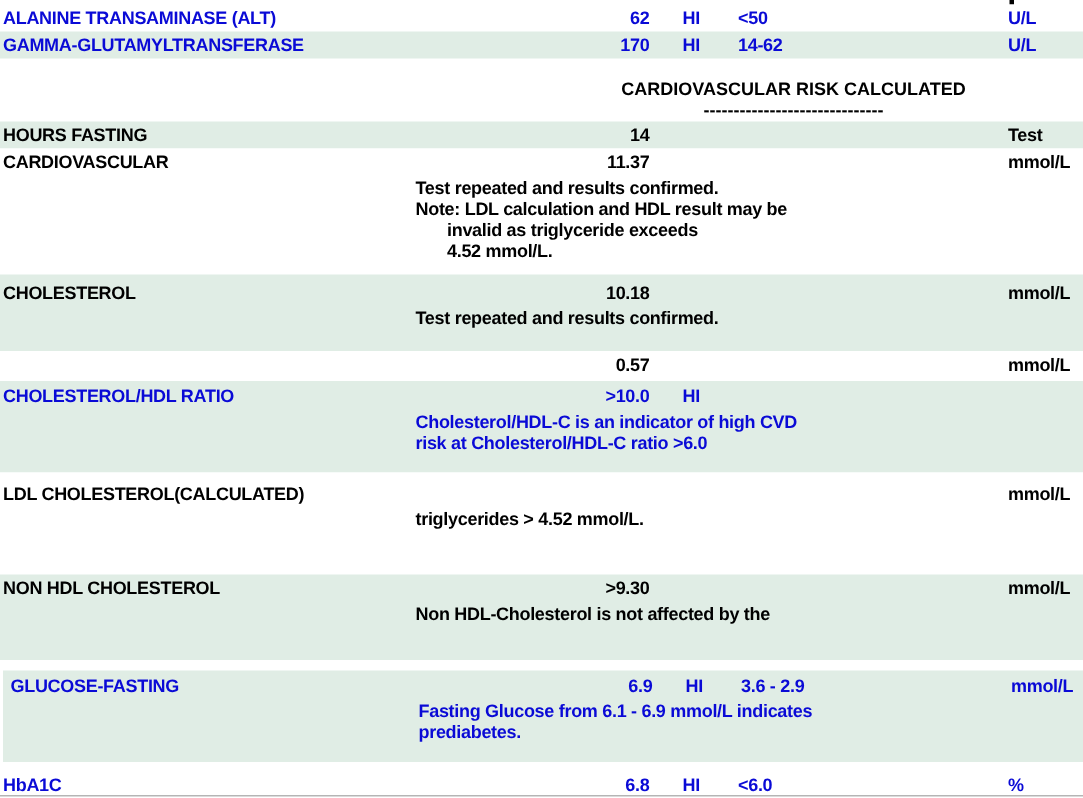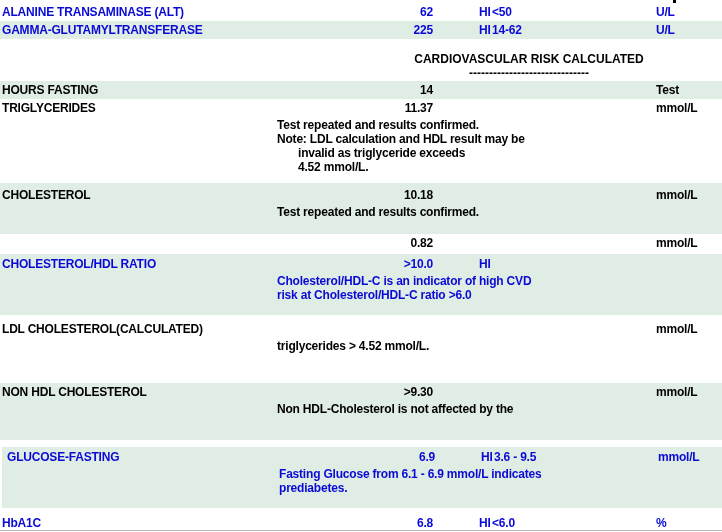--- a/index.html
+++ b/index.html
@@ -29,23 +29,23 @@
   }
   .green{background:var(--green);}
   .white{background:#ffffff;}
   .blue{color:var(--blue);}
   .black{color:var(--black);}
   .sel{left:2px;width:720px;}
   .rowline{position:relative;height:17px;}
   .cell-label{position:absolute;left:2px;white-space:nowrap;}
   .sel .cell-label{left:5px;}
   .cell-value{position:absolute;left:340px;width:93px;text-align:right;white-space:nowrap;}
-  .cell-flag{position:absolute;left:455px;white-space:nowrap;margin-left:24px;}
+  .cell-flag{position:absolute;left:455px;white-space:nowrap;}
   .cell-ref{position:absolute;left:492px;white-space:nowrap;}
-  .cell-unit{position:absolute;left:656px;white-space:nowrap;}
+  .cell-unit{position:absolute;left:672px;white-space:nowrap;}
   .note{margin-left:277px;line-height:14px;white-space:nowrap;}
   .note.ind{margin-left:298px;}
   #cv-header{position:absolute;top:39px;left:0;width:722px;height:42px;background:#fff;}
   .cvtitle{position:absolute;top:13px;left:336px;width:386px;text-align:center;letter-spacing:0;white-space:nowrap;}
   .cvdash{position:absolute;top:27px;left:336px;width:386px;text-align:center;letter-spacing:0;white-space:nowrap;}
   .tick{position:absolute;left:673px;top:0;width:3px;height:3px;background:#000;}
   .bline{position:absolute;top:530px;left:0;width:722px;height:1px;background:#b5b5b5;}
 </style>
 </head>
 <body>
@@ -64,55 +64,55 @@
           <span class="cell-label">ALANINE TRANSAMINASE (ALT)</span>
           <span class="cell-value">62</span>
           <span class="cell-flag">HI</span>
           <span class="cell-ref">&lt;50</span>
           <span class="cell-unit">U/L</span>
         </div>
       </div>
       <div class="block green blue" style="top: 21px; height: 18px; padding-top: 2px;">
         <div class="rowline">
           <span class="cell-label">GAMMA-GLUTAMYLTRANSFERASE</span>
-          <span class="cell-value">225</span>
+          <span class="cell-value">170</span>
           <span class="cell-flag">HI</span>
           <span class="cell-ref">14-62</span>
           <span class="cell-unit">U/L</span>
         </div>
       </div>
       <div class="block green black" style="top: 81px; height: 18px; padding-top: 2px;">
         <div class="rowline">
           <span class="cell-label">HOURS FASTING</span>
           <span class="cell-value">14</span>
           <span class="cell-unit">Test</span>
         </div>
       </div>
       <div class="block white black" style="top: 99px; height: 84px; padding-top: 2px;">
         <div class="rowline">
-          <span class="cell-label">TRIGLYCERIDES</span>
+          <span class="cell-label">CARDIOVASCULAR</span>
           <span class="cell-value">11.37</span>
           <span class="cell-unit">mmol/L</span>
         </div>
         <div class="note">Test repeated and results confirmed.</div>
         <div class="note">Note: LDL calculation and HDL result may be</div>
         <div class="note ind">invalid as triglyceride exceeds</div>
         <div class="note ind">4.52 mmol/L.</div>
       </div>
       <div class="block green black" style="top: 183px; height: 51px; padding-top: 5px;">
         <div class="rowline">
           <span class="cell-label">CHOLESTEROL</span>
           <span class="cell-value">10.18</span>
           <span class="cell-unit">mmol/L</span>
         </div>
         <div class="note">Test repeated and results confirmed.</div>
       </div>
       <div class="block white black" style="top: 234px; height: 20px; padding-top: 2px;">
         <div class="rowline">
-          <span class="cell-value">0.82</span>
+          <span class="cell-value">0.57</span>
           <span class="cell-unit">mmol/L</span>
         </div>
       </div>
       <div class="block green blue" style="top: 254px; height: 61px; padding-top: 3px;">
         <div class="rowline">
           <span class="cell-label">CHOLESTEROL/HDL RATIO</span>
           <span class="cell-value">&gt;10.0</span>
           <span class="cell-flag">HI</span>
         </div>
         <div class="note">Cholesterol/HDL-C is an indicator of high CVD</div>
@@ -131,21 +131,21 @@
           <span class="cell-value">&gt;9.30</span>
           <span class="cell-unit">mmol/L</span>
         </div>
         <div class="note">Non HDL-Cholesterol is not affected by the</div>
       </div>
       <div class="block green blue sel" style="top: 447px; height: 61px; padding-top: 3px;">
         <div class="rowline">
           <span class="cell-label">GLUCOSE-FASTING</span>
           <span class="cell-value">6.9</span>
           <span class="cell-flag">HI</span>
-          <span class="cell-ref">3.6 - 9.5</span>
+          <span class="cell-ref">3.6 - 2.9</span>
           <span class="cell-unit">mmol/L</span>
         </div>
         <div class="note">Fasting Glucose from 6.1 - 6.9 mmol/L indicates</div>
         <div class="note">prediabetes.</div>
       </div>
       <div class="block white blue" style="top: 511px; height: 19px; padding-top: 5px;">
         <div class="rowline">
           <span class="cell-label">HbA1C</span>
           <span class="cell-value">6.8</span>
           <span class="cell-flag">HI</span>

